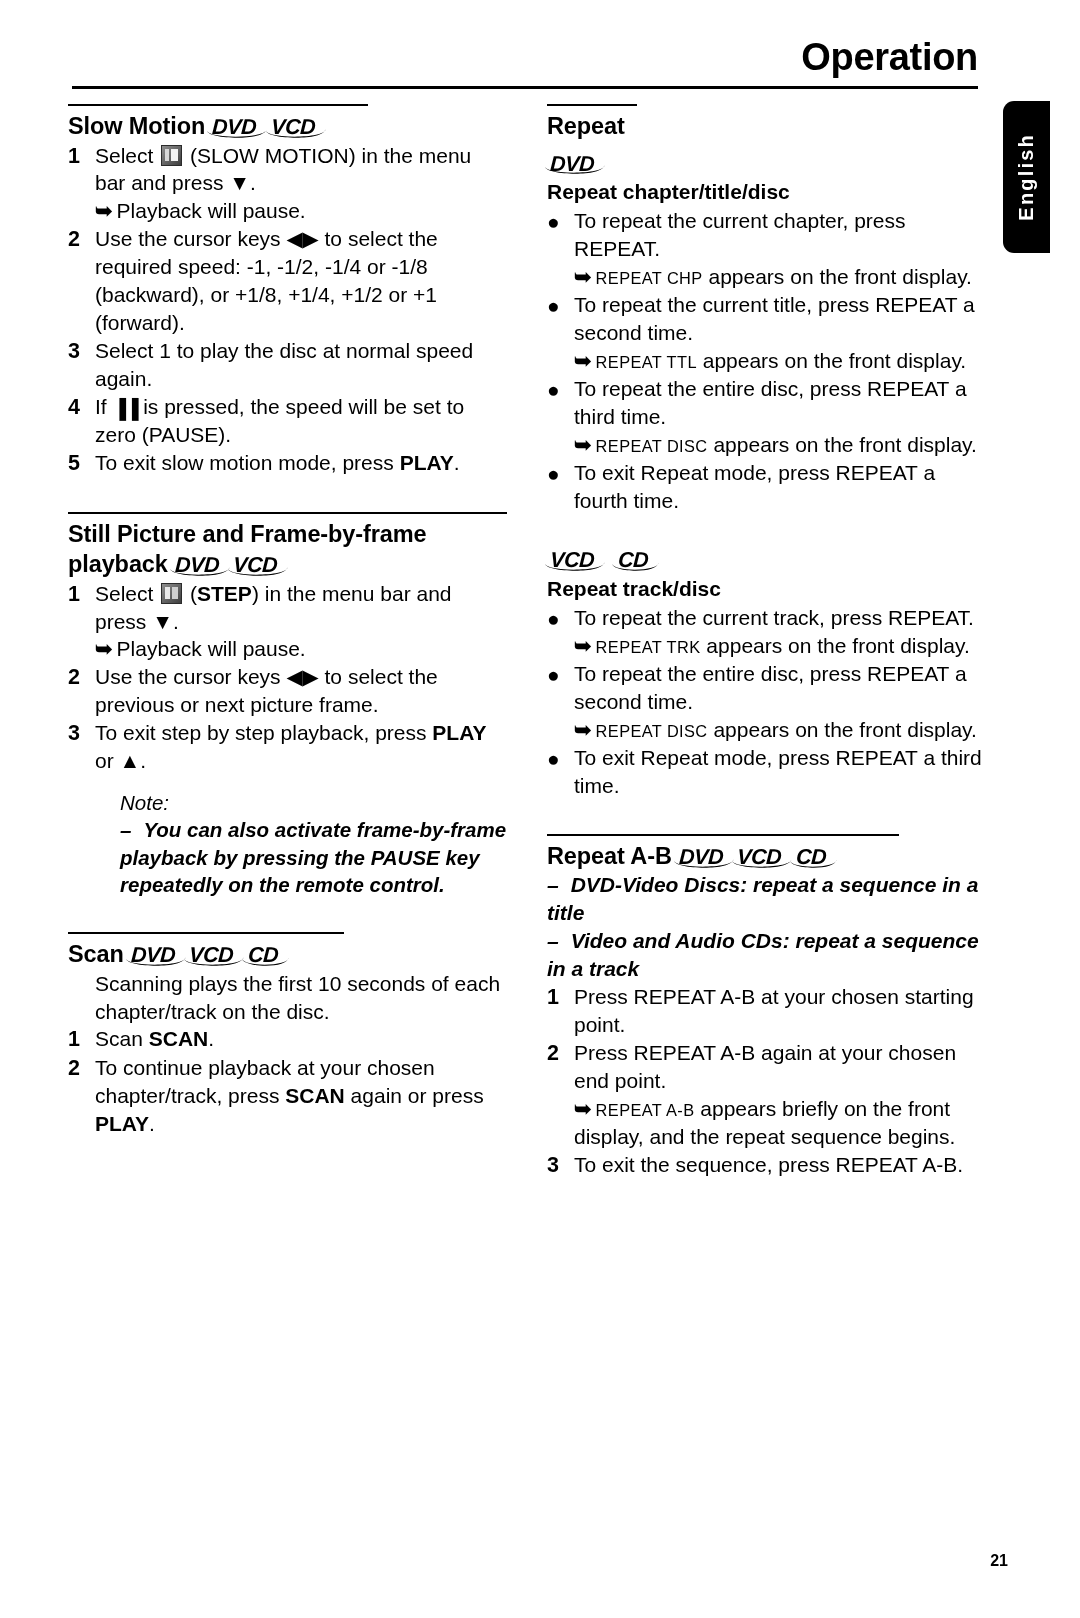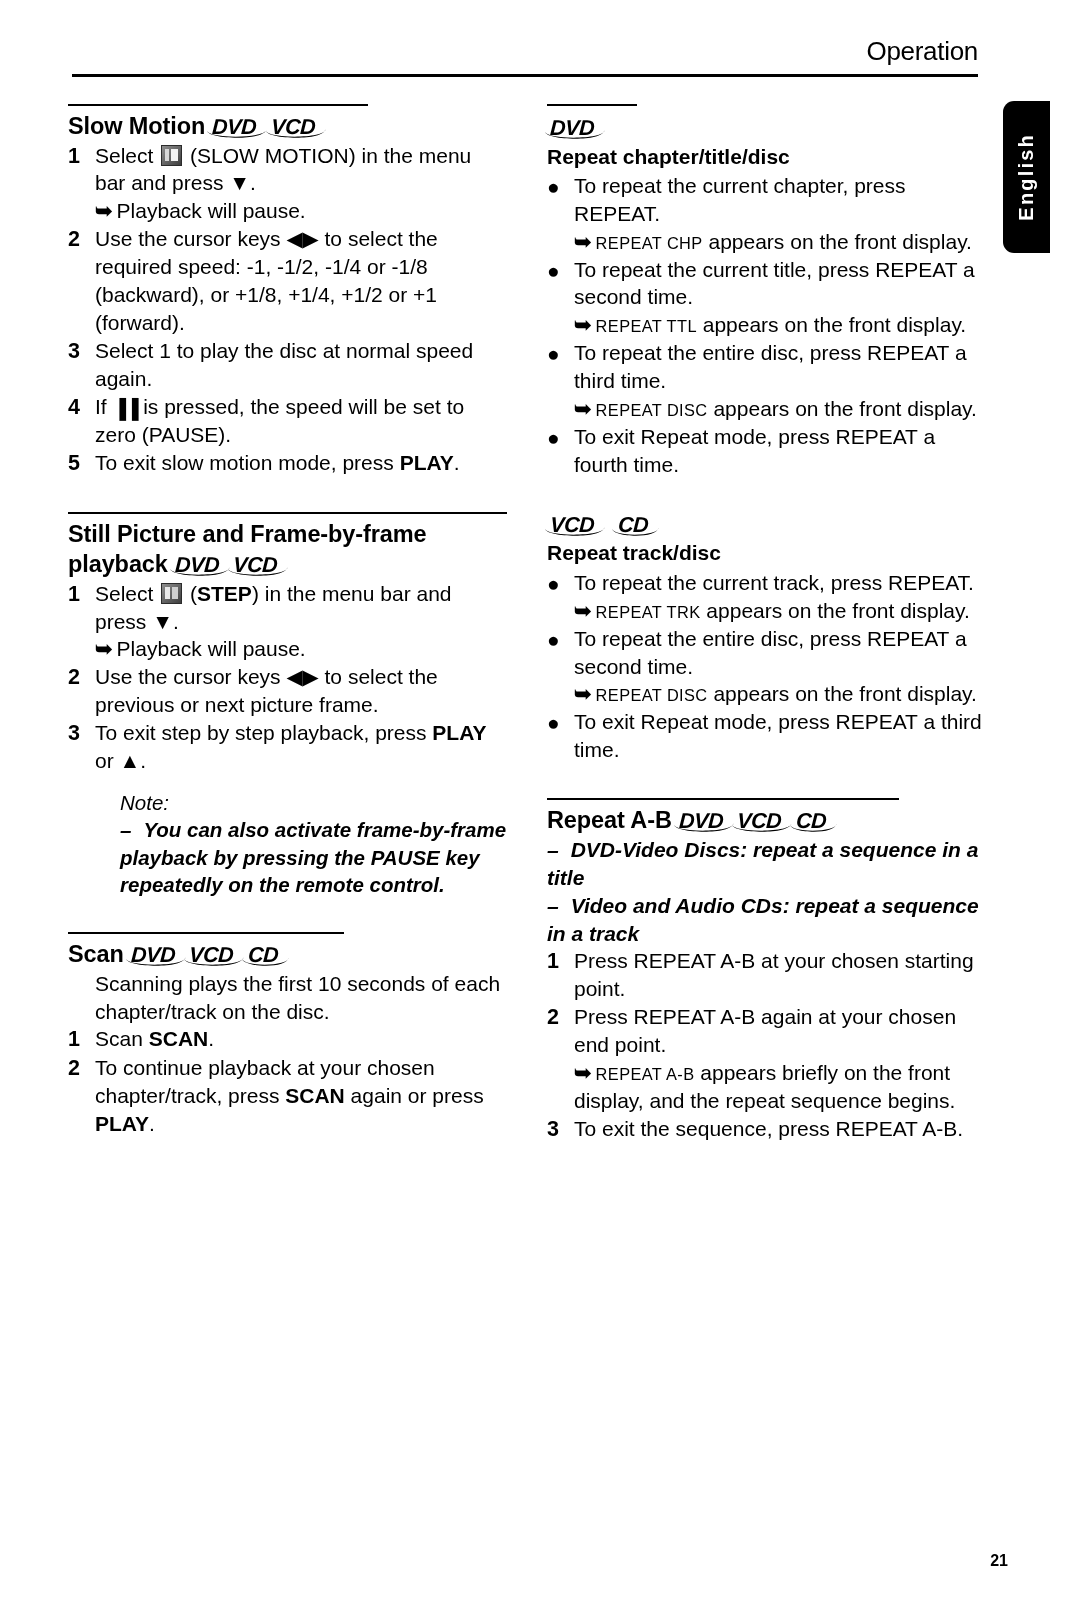--- a/index.html
+++ b/index.html
@@ -25,22 +25,22 @@
 
   
   .header {
     position: absolute;
     left: 72px;
     top: 38px;
     width: 906px;
   }
   .header-title {
     text-align: right;
-    font-size: 26px;
-    font-weight: normal;
+    font-size: 38px;
+    font-weight: bold;
     letter-spacing: -0.3px;
     line-height: 1.0;
     color: #000;
   }
   .header-rule {
     margin-top: 10px;
     border-top: 3px solid #000;
     width: 100%;
   }
 
@@ -376,20 +376,21 @@
           </div>
         </div>
       </div>
 
     </div>
 
     <div class="col">
 
       <div class="section">
         <div class="sec-rule rule-w-short"></div>
+        <div class="sec-title">Repeat</div>
 
         <div class="sec-title" style="margin-top:6px;">
           <span class="logo" style="margin-left:0;"><span class="logo-text">DVD</span><svg viewBox="0 0 100 40" preserveAspectRatio="none">
                 <path d="M6 22 C6 36, 94 40, 97 20 C97 30, 60 34, 30 31 C14 29, 7 26, 6 22 Z" fill="#000"></path>
               </svg></span>
         </div>
         <div class="sub-title">Repeat chapter/title/disc</div>
 
         <div class="steps">
           <div class="step">

